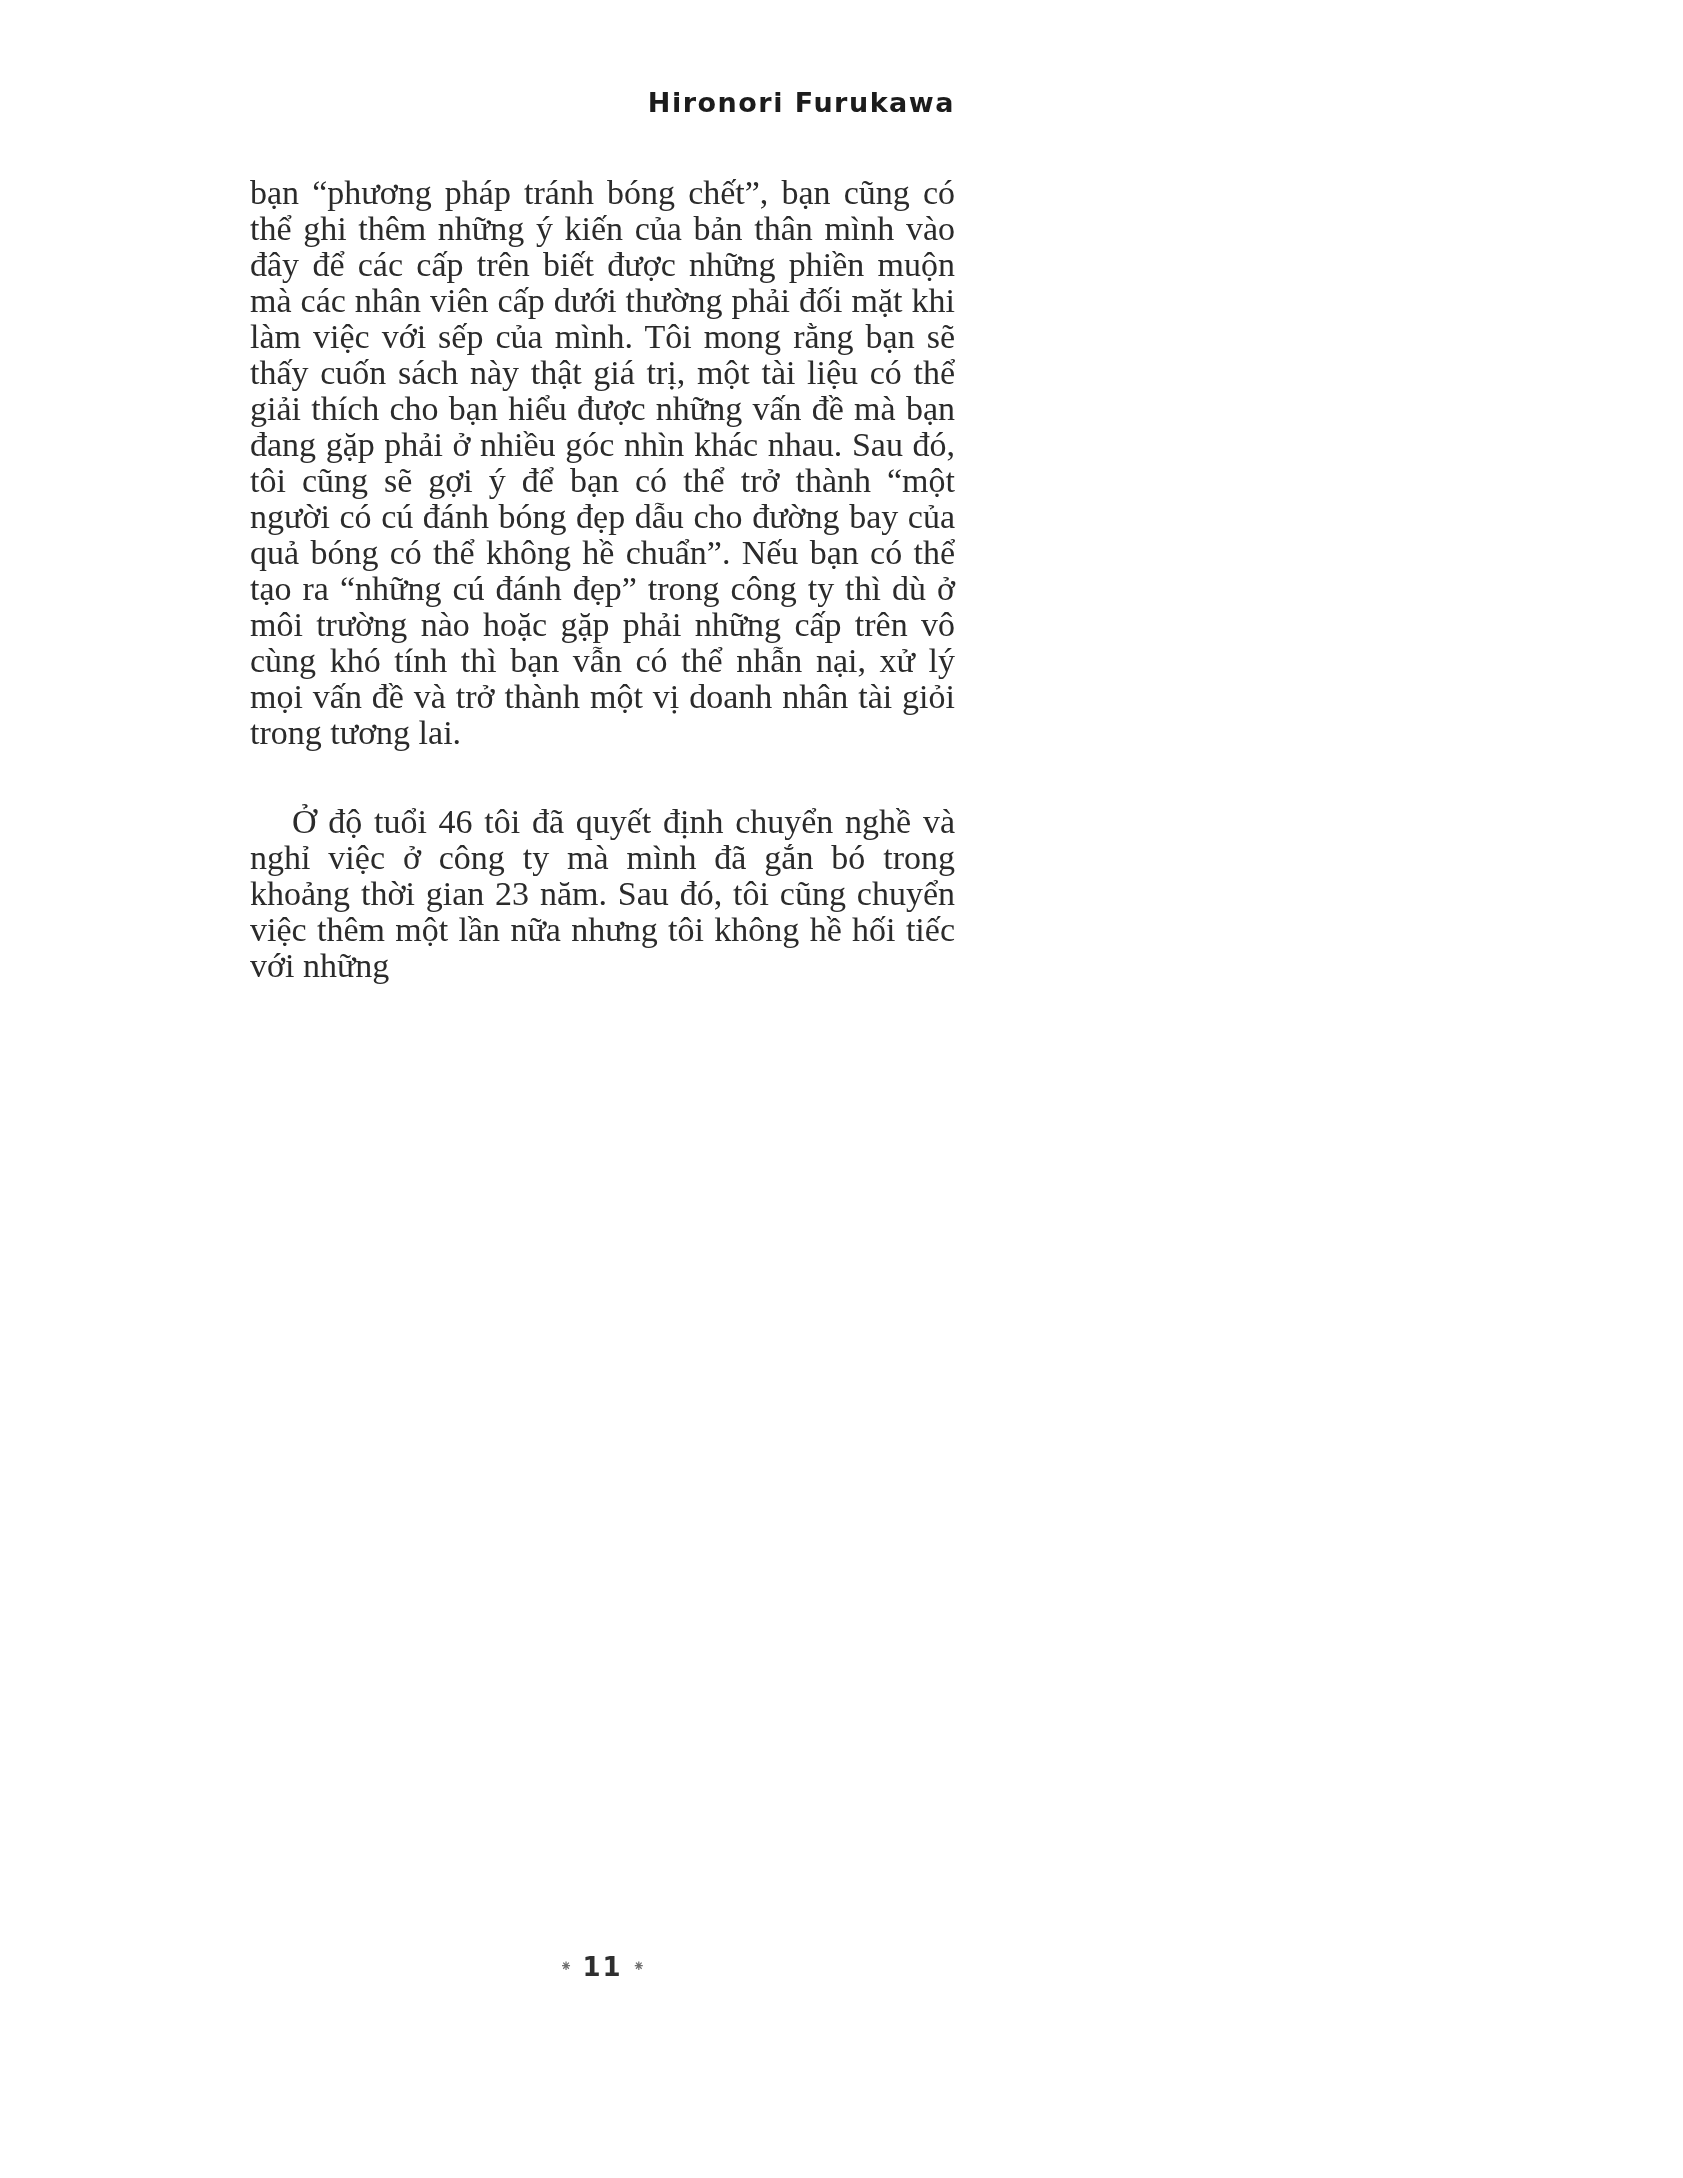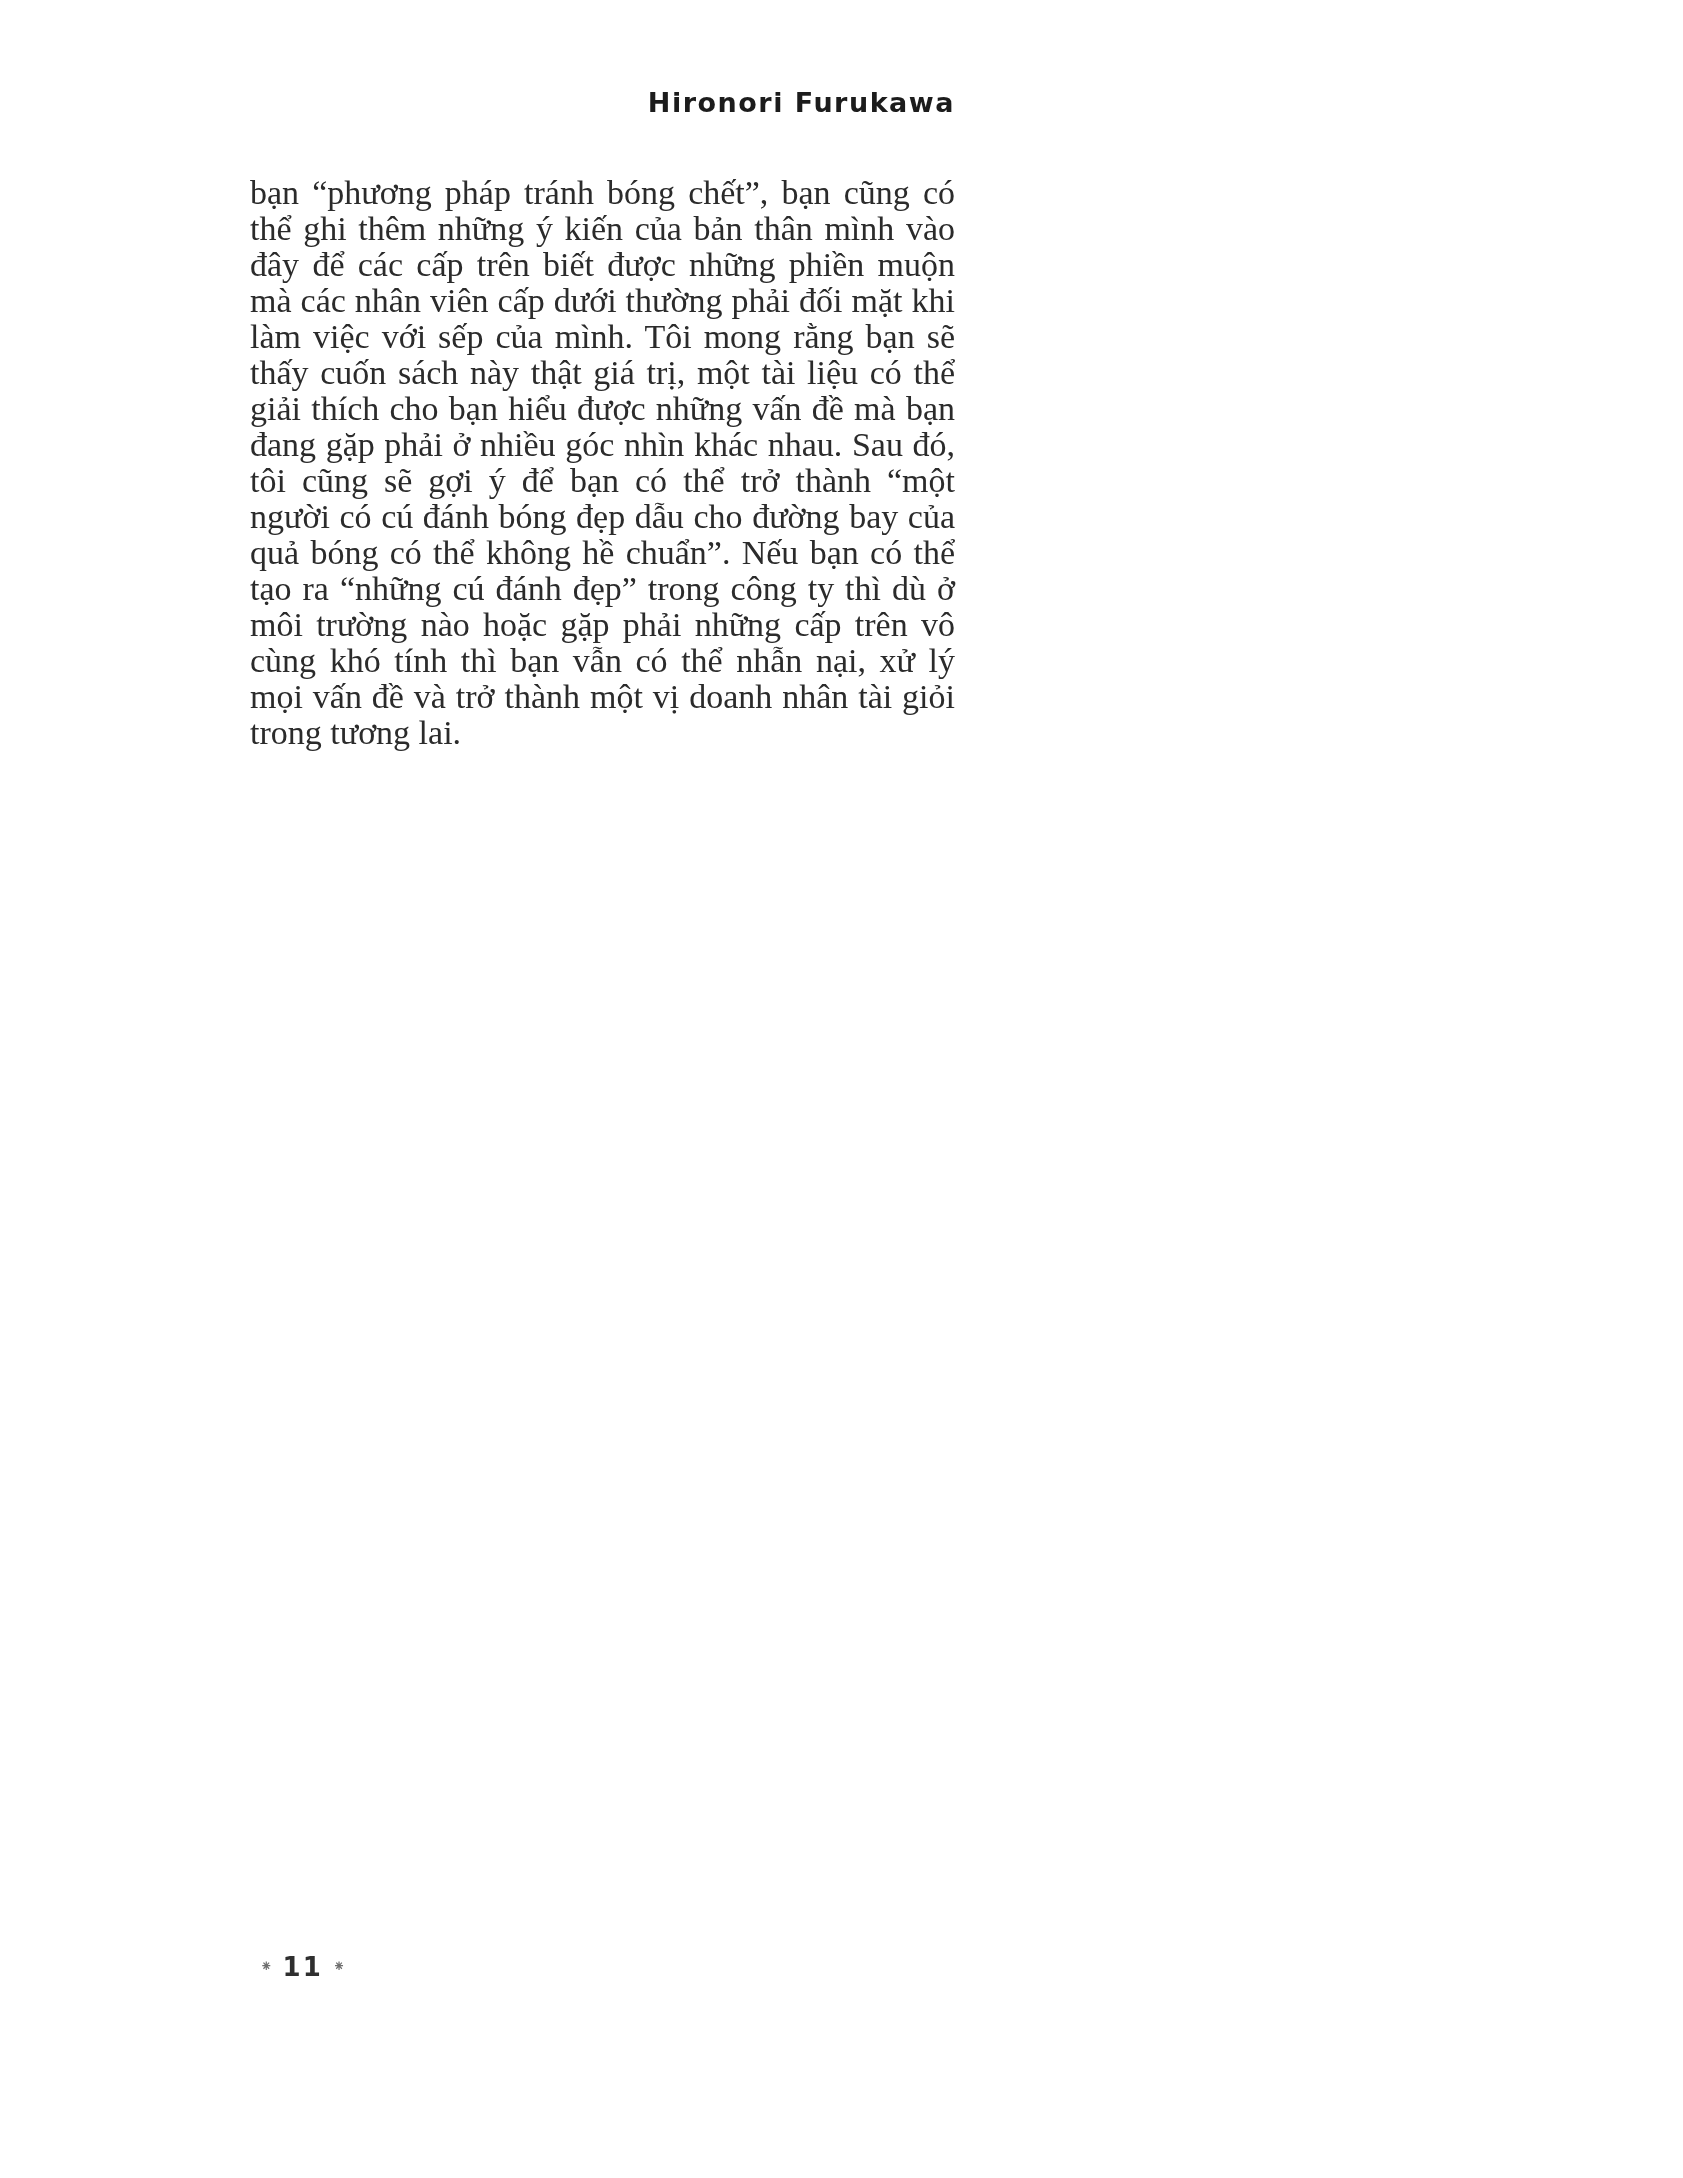--- a/index.html
+++ b/index.html
@@ -46,20 +46,21 @@
     font-size: 30px;
     line-height: 46px;
     color: #4c4c4c;
     text-align: justify;
   }
   .page-footer {
     position: absolute;
     left: 0;
     top: 1952px;
     width: 705px;
+    text-align: center;
     font-family: "DejaVu Sans", sans-serif;
     color: #2f2f2f;
   }
   .page-footer .ornament {
     font-size: 15px;
     color: #6f6f6f;
     vertical-align: middle;
     margin: 0 10px;
   }
   .page-footer .page-number {
@@ -72,19 +73,20 @@
 </head>
 <body>
 
 <div class="column">
 
   <div class="running-header">Hironori Furukawa</div>
 
   <p class="body-para para-1">bạn “phương pháp tránh bóng chết”, bạn cũng có thể ghi thêm những ý kiến của bản thân mình vào đây để các cấp trên biết được những phiền muộn mà các nhân viên cấp dưới thường phải đối mặt khi làm việc với sếp của mình. Tôi mong rằng bạn sẽ thấy cuốn sách này thật giá trị, một tài liệu có thể giải thích cho bạn hiểu được những vấn đề mà bạn đang gặp phải ở nhiều góc nhìn khác nhau. Sau đó, tôi cũng sẽ gợi ý để bạn có thể trở thành “một người có cú đánh bóng đẹp dẫu cho đường bay của quả bóng có thể không hề chuẩn”. Nếu bạn có thể tạo ra “những cú đánh đẹp” trong công ty thì dù ở môi trường nào hoặc gặp phải những cấp trên vô cùng khó tính thì bạn vẫn có thể nhẫn nại, xử lý mọi vấn đề và trở thành một vị doanh nhân tài giỏi trong tương lai.</p>
 
 
+  <p class="body-para para-2">Ở độ tuổi 46 tôi đã quyết định chuyển nghề và nghỉ việc ở công ty mà mình đã gắn bó trong khoảng thời gian 23 năm. Sau đó, tôi cũng chuyển việc thêm một lần nữa nhưng tôi không hề hối tiếc với những</p>
 
   <div class="page-footer">
     <span class="ornament">⁕</span><span class="page-number">11</span><span class="ornament">⁕</span>
   </div>
 
 </div>
 
 
 </body></html>

